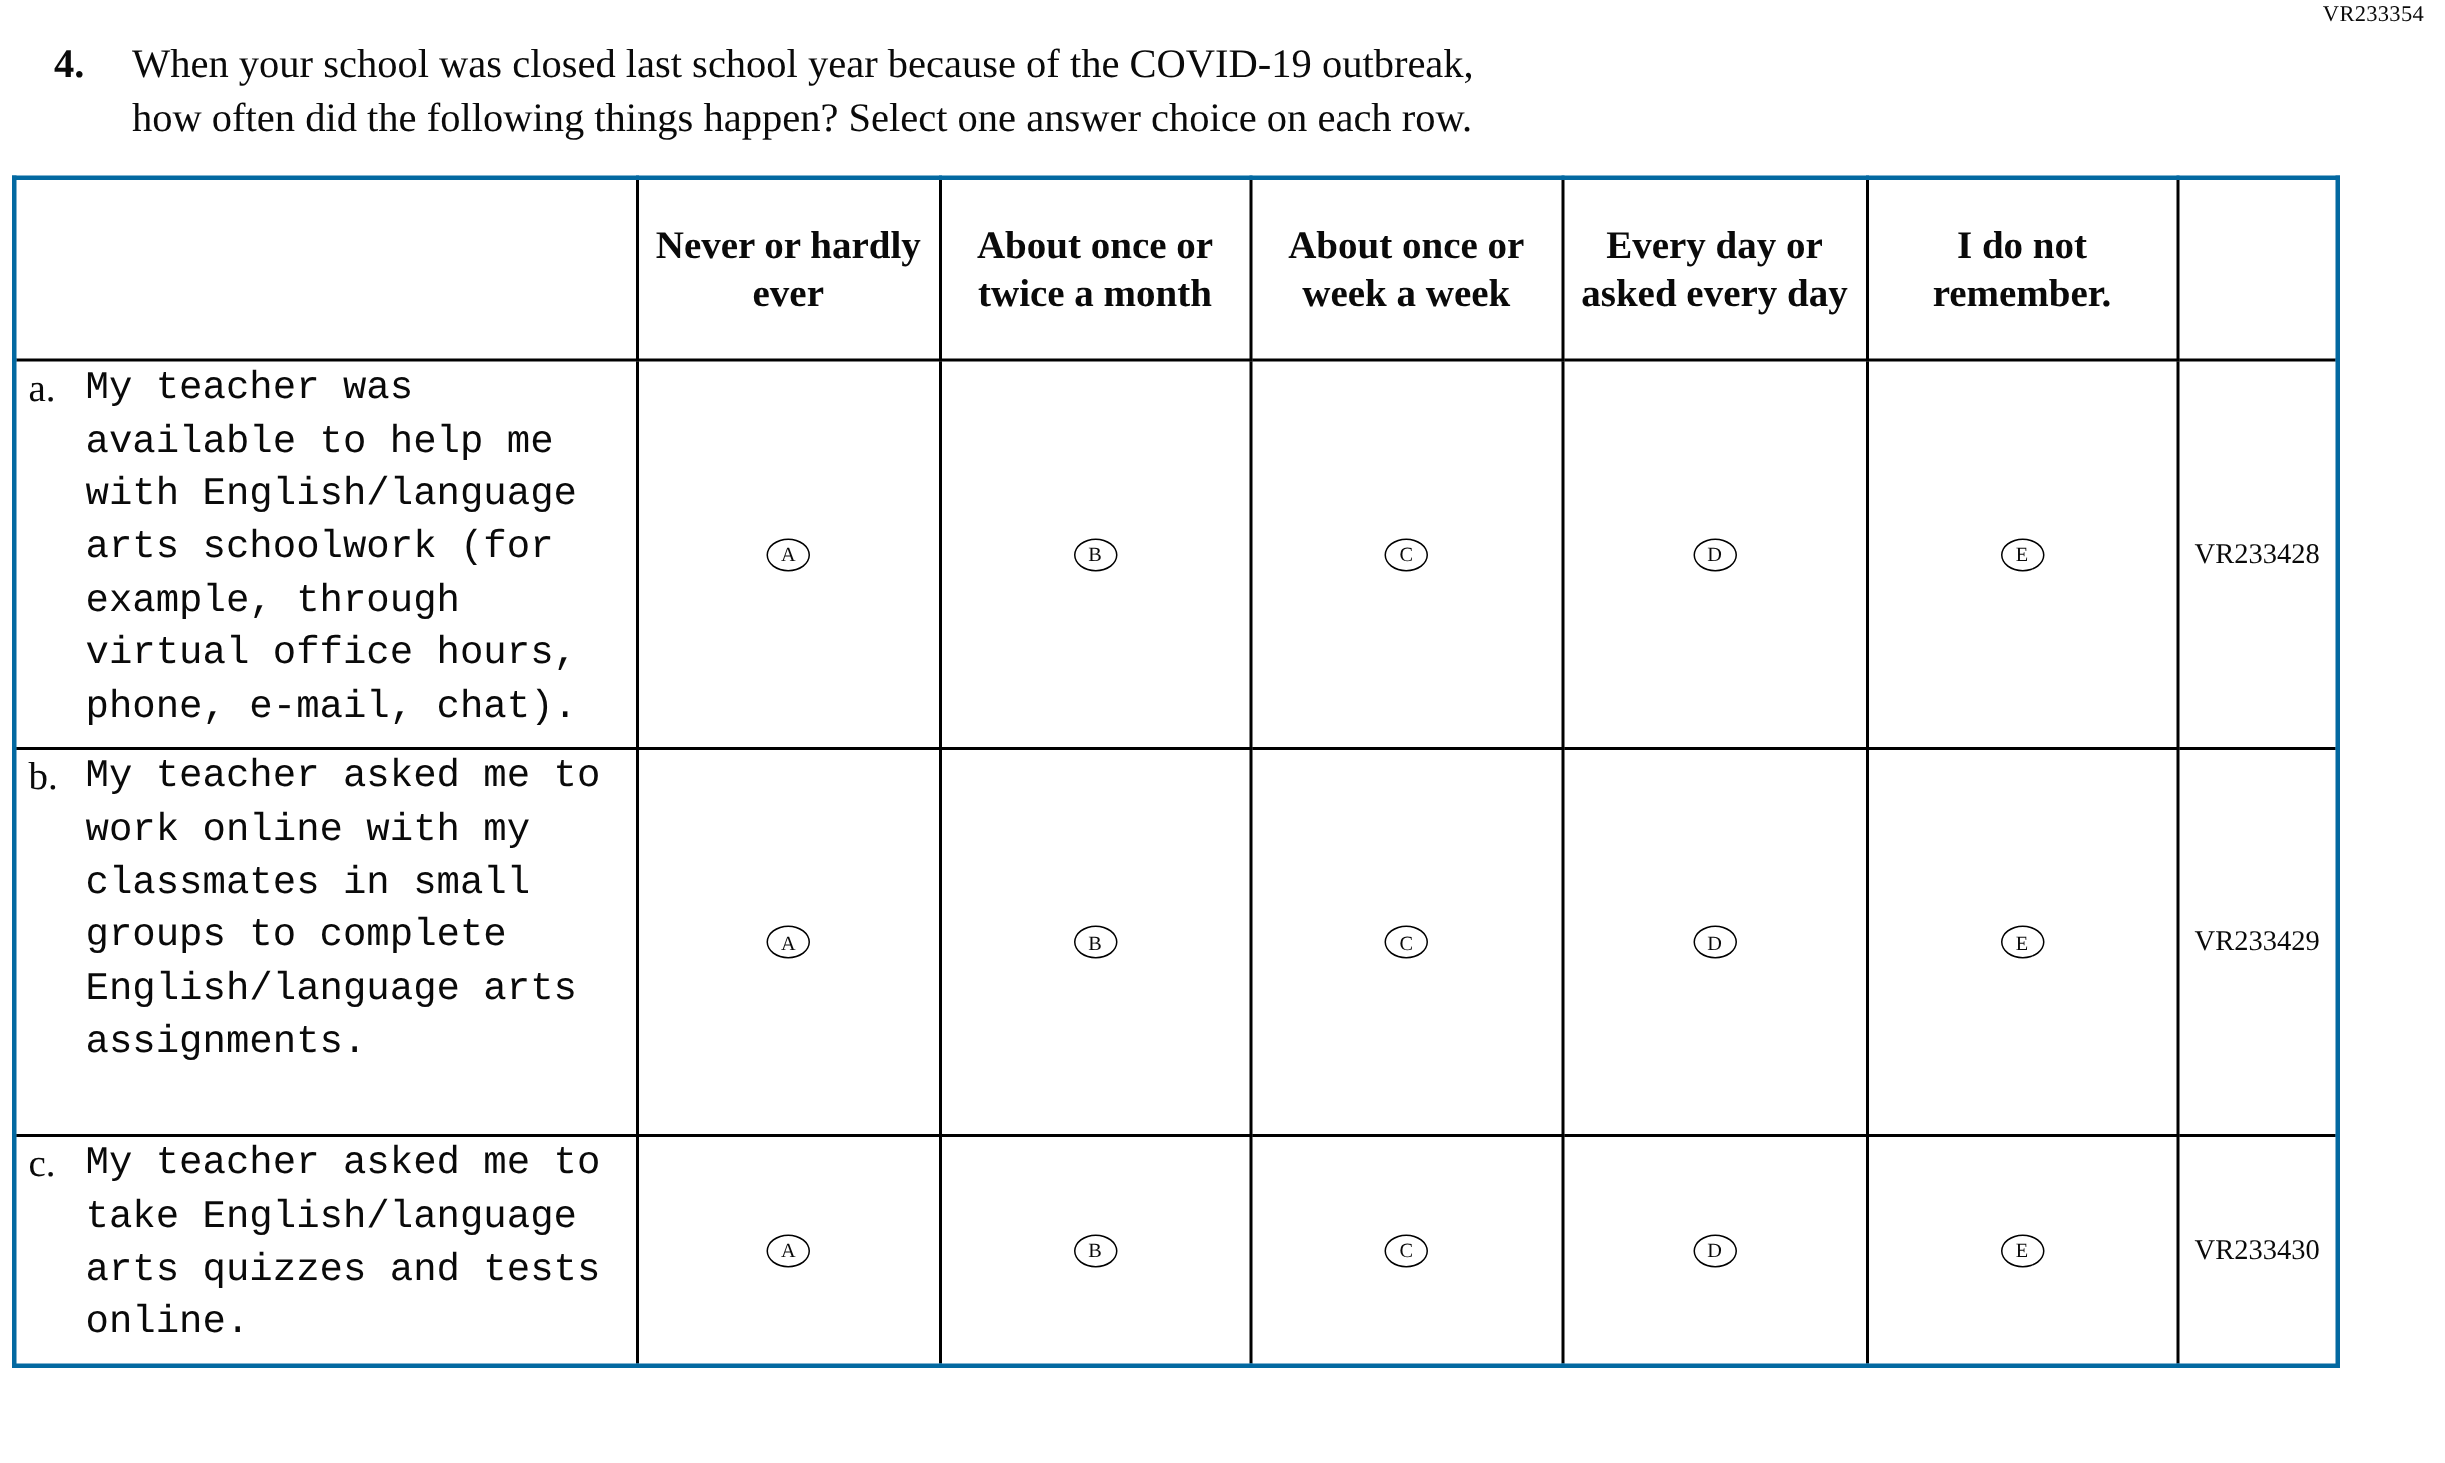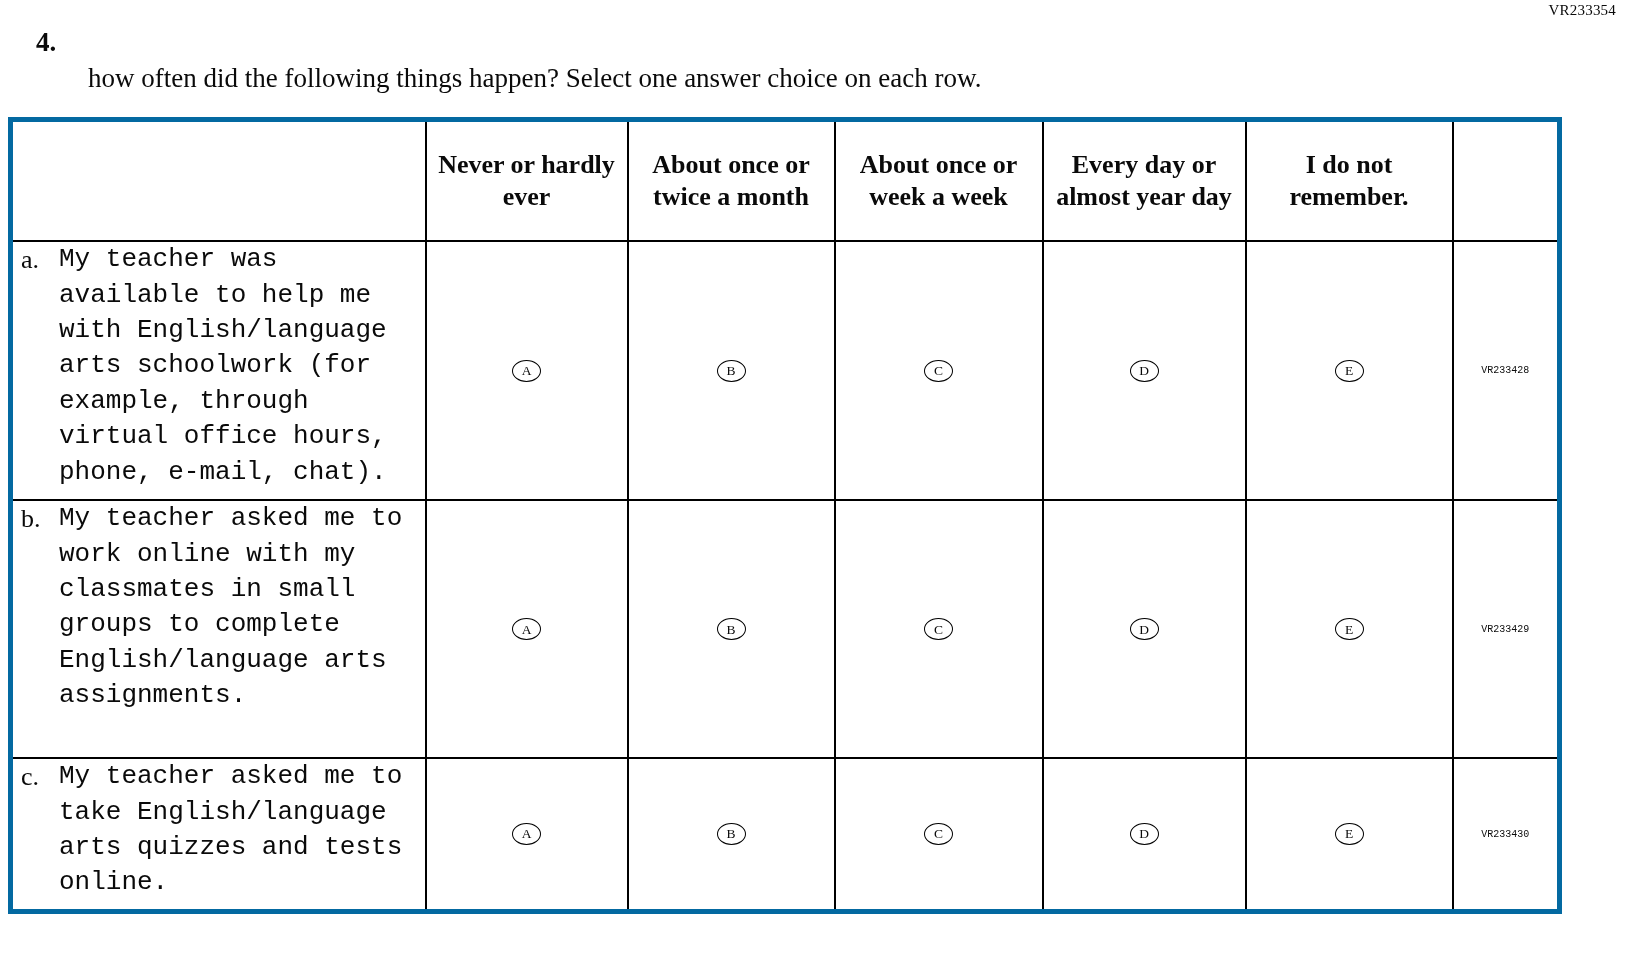--- a/index.html
+++ b/index.html
@@ -32,21 +32,21 @@
     font-weight: bold;
     flex: 0 0 52px;
   }
   .q-text { max-width: 1280px; }
   .q-bold { font-weight: normal; }
   table.survey {
     border-collapse: collapse;
     table-layout: fixed;
     margin-left: 8px;
     width: 1549px;
-    border: 5px solid #0369a1;
+    border: 3px solid #0369a1;
   }
   table.survey th, table.survey td {
     border: 2px solid #000;
     padding: 0;
   }
   thead th {
     border-bottom: 4px solid #000;
     font-size: 26px;
     font-weight: bold;
     text-align: center;
@@ -78,60 +78,59 @@
     width: 29px;
     height: 22px;
     border: 1.6px solid #000;
     border-radius: 50%;
     font-size: 13.5px;
     line-height: 1;
     cursor: pointer;
     background: #fff;
   }
   td.code {
-    font-size: 10px;
+    font-size: 19px;
     text-align: center;
     vertical-align: middle;
     padding: 0 3px;
-    font-family: Liberation Mono, monospace;
   }
   tbody tr.row-a td { height: 259px; }
   tbody tr.row-b td { height: 258px; }
   tbody tr.row-c td { height: 153px; }
 </style>
 </head>
 <body>
 
 <div class="page-code">VR233354</div>
 
 <div class="question">
   <div class="q-num">4.</div>
   <div class="q-text">
-    <br>
+    <span>When your school was closed last school year because of the COVID-19 outbreak,</span><br>
     <span>how often did the following things happen? Select </span><span class="q-bold">one</span><span> answer choice on each row.</span>
   </div>
 </div>
 
 <table class="survey">
   <colgroup>
     <col style="width:415px">
     <col style="width:202px">
     <col style="width:207px">
     <col style="width:208px">
     <col style="width:203px">
     <col style="width:207px">
     <col style="width:107px">
   </colgroup>
   <thead>
     <tr>
       <th></th>
       <th>Never or hardly ever</th>
       <th>About once or twice a month</th>
       <th>About once or week a week</th>
-      <th>Every day or almost year day</th>
+      <th>Every day or asked every day</th>
       <th>I do not remember.</th>
       <th></th>
     </tr>
   </thead>
   <tbody>
     <tr class="row-a">
       <td class="stmt">
         <div class="stmt-inner">
           <span class="row-letter">a.</span>
           <span class="row-text">My teacher was available to help me with English/language arts schoolwork (for example, through virtual office hours, phone, e-mail, chat).</span>

